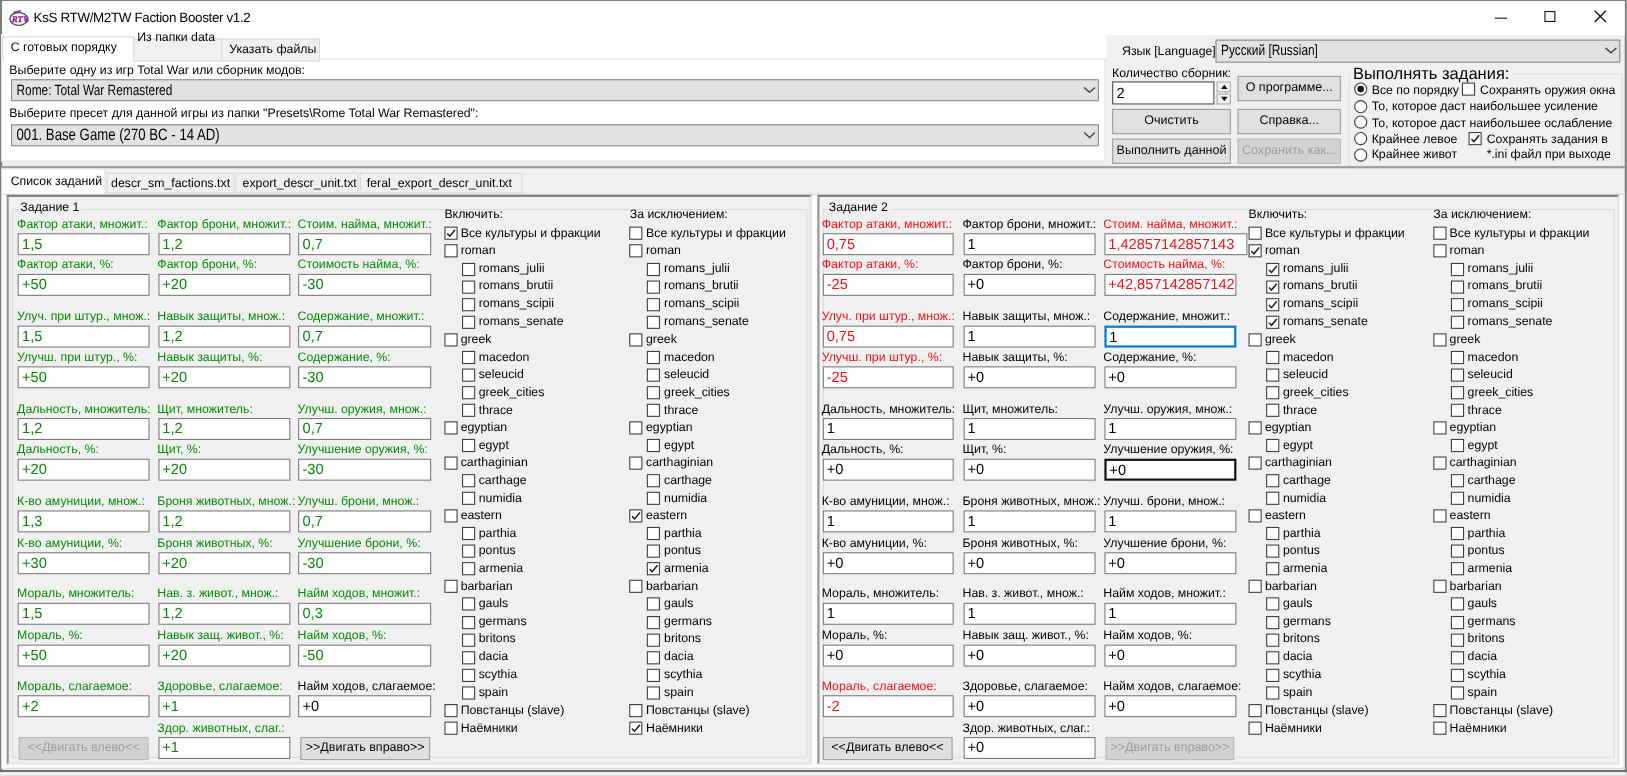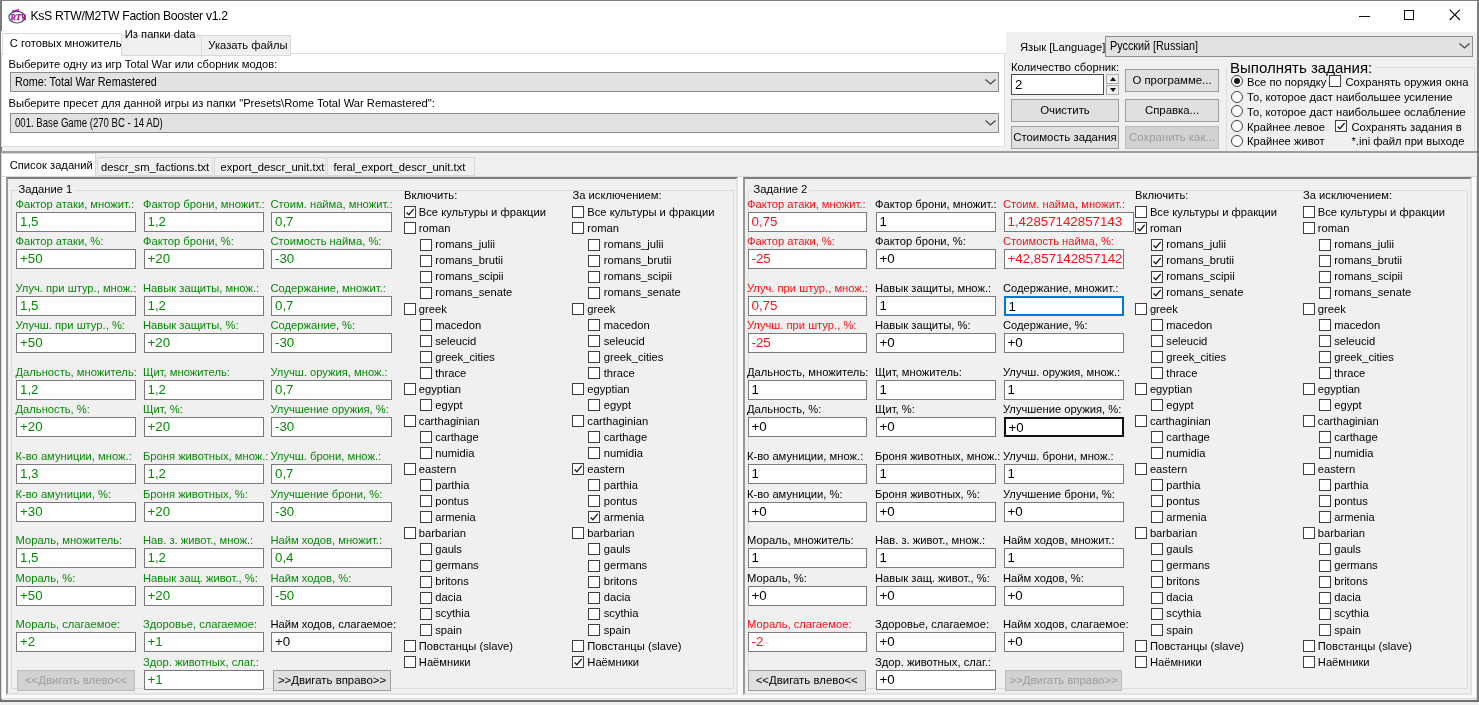--- a/index.html
+++ b/index.html
@@ -19,46 +19,46 @@
 <svg class="a" style="left:1449px;top:9px" width="12" height="12">
     <path d="M0.7 0.7 L11 11 M11 0.7 L0.7 11" stroke="#111" stroke-width="1.2"></path>
   </svg>
 <div class="a" style="left:1px;top:52.5px;width:1004px;height:94px;background:#fff;border:1px solid #dcdcdc;box-sizing:border-box"></div>
 <div class="a" style="left:1px;top:31px;width:1005px;height:22px;background:#fff"></div>
 <div class="a" style="left:120.5px;top:35px;width:79px;height:18.5px;background:#f0f0f0;border:1px solid #d9d9d9"></div>
 <div class="a" style="left:201px;top:35px;width:88px;height:18.5px;background:#f0f0f0;border:1px solid #d9d9d9"></div>
 <div class="a" style="left:124.8px;top:28px;font-size:11.2px;color:#000;white-space:nowrap;line-height:13.2px">Из папки data</div>
 <div class="a" style="left:208.3px;top:38.5px;font-size:11.2px;color:#000;white-space:nowrap;line-height:13.2px">Указать файлы</div>
 <div class="a" style="left:2px;top:32.5px;width:118px;height:21px;background:#fff;border:1px solid #d9d9d9;border-bottom:none"></div>
-<div class="a" style="left:9.7px;top:37px;font-size:11.2px;color:#000;white-space:nowrap;line-height:13.2px">С готовых множитель</div>
+<div class="a" style="left:9.7px;top:37px;font-size:11.2px;color:#000;white-space:nowrap;line-height:13.2px">С готовых порядку</div>
 <div class="a" style="left:8.5px;top:57.5px;font-size:11.2px;color:#000;white-space:nowrap;line-height:13.2px">Выберите одну из игр Total War или сборник модов:</div>
 <div class="a" style="left:10px;top:71.5px;width:989px;height:20px;background:#e2e2e2;border:1px solid #8b8b8b;box-sizing:border-box;font-size:13.5px;line-height:18px;padding-left:4px"><span style="display:inline-block;transform:scaleX(0.8);transform-origin:0 50%;white-space:nowrap">Rome: Total War Remastered</span></div>
 <svg class="a" style="left:985px;top:78.5px" width="11" height="7">
     <path d="M0.5 0.5 L5.5 5 L10.5 0.5" stroke="#484848" stroke-width="1.3" fill="none"></path>
   </svg>
 <div class="a" style="left:8.5px;top:97px;font-size:11.2px;color:#000;white-space:nowrap;line-height:13.2px">Выберите пресет для данной игры из папки "Presets\Rome Total War Remastered":</div>
-<div class="a" style="left:10px;top:112.5px;width:989px;height:20px;background:#e2e2e2;border:1px solid #8b8b8b;box-sizing:border-box;font-size:12px;line-height:18px;padding-left:4px"><span style="display:inline-block;transform:scaleX(0.8);transform-origin:0 50%;white-space:nowrap">001. Base Game (270 BC - 14 AD)</span></div>
+<div class="a" style="left:10px;top:112.5px;width:989px;height:20px;background:#e2e2e2;border:1px solid #8b8b8b;box-sizing:border-box;font-size:15px;line-height:18px;padding-left:4px"><span style="display:inline-block;transform:scaleX(0.8);transform-origin:0 50%;white-space:nowrap">001. Base Game (270 BC - 14 AD)</span></div>
 <svg class="a" style="left:985px;top:119.5px" width="11" height="7">
     <path d="M0.5 0.5 L5.5 5 L10.5 0.5" stroke="#484848" stroke-width="1.3" fill="none"></path>
   </svg>
 <div class="a" style="left:1020px;top:40.5px;font-size:11.2px;color:#000;white-space:nowrap;line-height:13.2px">Язык [Language]:</div>
 <div class="a" style="left:1105px;top:36px;width:368px;height:20.5px;background:#e2e2e2;border:1px solid #8b8b8b;box-sizing:border-box;font-size:13.5px;line-height:18.5px;padding-left:4px"><span style="display:inline-block;transform:scaleX(0.8);transform-origin:0 50%;white-space:nowrap">Русский [Russian]</span></div>
 <svg class="a" style="left:1459px;top:43.25px" width="11" height="7">
     <path d="M0.5 0.5 L5.5 5 L10.5 0.5" stroke="#484848" stroke-width="1.3" fill="none"></path>
   </svg>
 <div class="a" style="left:1011px;top:60.5px;font-size:11.2px;color:#000;white-space:nowrap;line-height:13.2px">Количество сборник:</div>
 <div class="a" style="left:1011px;top:73.7px;width:93px;height:21px;background:#fff;border:1px solid #4a4a4a;box-sizing:border-box;font-size:13.3px;line-height:19px;padding-left:3px;overflow:hidden"><span style="color:#000">2</span></div>
 <div class="a" style="left:1105.5px;top:74px;width:13px;height:10px;background:#f0f0f0;border:1px solid #acacac;box-sizing:border-box"></div>
 <div class="a" style="left:1105.5px;top:84.7px;width:13px;height:10px;background:#f0f0f0;border:1px solid #acacac;box-sizing:border-box"></div>
 <div class="a" style="left:1109.5px;top:77px;width:0;height:0;border-left:3px solid transparent;border-right:3px solid transparent;border-bottom:4px solid #111"></div>
 <div class="a" style="left:1109.5px;top:88px;width:0;height:0;border-left:3px solid transparent;border-right:3px solid transparent;border-top:4px solid #111"></div>
 <div class="a" style="left:1125px;top:69px;width:94px;height:22.5px;background:#e0e0e0;border:1px solid #9d9d9d;color:#000;box-sizing:border-box;font-size:11.4px;line-height:20.5px;text-align:center;white-space:nowrap;overflow:hidden">О программе...</div>
 <div class="a" style="left:1011px;top:99px;width:108px;height:22.5px;background:#e0e0e0;border:1px solid #9d9d9d;color:#000;box-sizing:border-box;font-size:11.4px;line-height:20.5px;text-align:center;white-space:nowrap;overflow:hidden">Очистить</div>
 <div class="a" style="left:1125px;top:99px;width:94px;height:22.5px;background:#e0e0e0;border:1px solid #9d9d9d;color:#000;box-sizing:border-box;font-size:11.4px;line-height:20.5px;text-align:center;white-space:nowrap;overflow:hidden">Справка...</div>
-<div class="a" style="left:1011px;top:126px;width:108px;height:22.5px;background:#e0e0e0;border:1px solid #9d9d9d;color:#000;box-sizing:border-box;font-size:11.4px;line-height:20.5px;text-align:center;white-space:nowrap;overflow:hidden">Стоимость задания</div>
+<div class="a" style="left:1011px;top:126px;width:108px;height:22.5px;background:#e0e0e0;border:1px solid #9d9d9d;color:#000;box-sizing:border-box;font-size:11.4px;line-height:20.5px;text-align:center;white-space:nowrap;overflow:hidden">Выполнить данной</div>
 <div class="a" style="left:1125px;top:126px;width:94px;height:22.5px;background:#d2d2d2;border:1px solid #bcbcbc;color:#9d9d9d;box-sizing:border-box;font-size:11.4px;line-height:20.5px;text-align:center;white-space:nowrap;overflow:hidden">Сохранить как...</div>
 <div class="a" style="left:1225.5px;top:66.5px;width:247px;height:84px;border:1px solid #dcdcdc"></div>
 <div class="a" style="left:1227px;top:60.5px;font-size:15px;color:#000;white-space:nowrap;line-height:13.2px;background:#f0f0f0;padding:0 3px">Выполнять задания:</div>
 <div class="a" style="left:1231px;top:75px;width:12px;height:12px;border:1px solid #404040;border-radius:50%;background:#fff;box-sizing:border-box">
     <div style="position:absolute;left:2px;top:2px;width:6px;height:6px;border-radius:50%;background:#1b1b1b"></div>
   </div>
 <div class="a" style="left:1247px;top:75.5px;font-size:11.2px;color:#000;white-space:nowrap;line-height:13.2px">Все по порядку</div>
 <div class="a" style="left:1231px;top:90.5px;width:12px;height:12px;border:1px solid #404040;border-radius:50%;background:#fff;box-sizing:border-box"></div>
 <div class="a" style="left:1247px;top:91px;font-size:11.2px;color:#000;white-space:nowrap;line-height:13.2px">То, которое даст наибольшее усиление</div>
 <div class="a" style="left:1231px;top:105px;width:12px;height:12px;border:1px solid #404040;border-radius:50%;background:#fff;box-sizing:border-box"></div>
@@ -145,21 +145,21 @@
 <div class="a" style="left:271.0px;top:333px;width:120.5px;height:20px;background:#fff;border:1px solid #7a7a7a;box-sizing:border-box;font-size:13.3px;line-height:18px;padding-left:3px;overflow:hidden"><span style="color:#068a06">-30</span></div>
 <div class="a" style="left:270.5px;top:365.7px;font-size:11.2px;color:#068a06;white-space:nowrap;line-height:13.2px">Улучш. оружия, множ.:</div>
 <div class="a" style="left:271.0px;top:379.5px;width:120.5px;height:20px;background:#fff;border:1px solid #7a7a7a;box-sizing:border-box;font-size:13.3px;line-height:18px;padding-left:3px;overflow:hidden"><span style="color:#068a06">0,7</span></div>
 <div class="a" style="left:270.5px;top:403.2px;font-size:11.2px;color:#068a06;white-space:nowrap;line-height:13.2px">Улучшение оружия, %:</div>
 <div class="a" style="left:271.0px;top:417px;width:120.5px;height:20px;background:#fff;border:1px solid #7a7a7a;box-sizing:border-box;font-size:13.3px;line-height:18px;padding-left:3px;overflow:hidden"><span style="color:#068a06">-30</span></div>
 <div class="a" style="left:270.5px;top:449.7px;font-size:11.2px;color:#068a06;white-space:nowrap;line-height:13.2px">Улучш. брони, множ.:</div>
 <div class="a" style="left:271.0px;top:463.5px;width:120.5px;height:20px;background:#fff;border:1px solid #7a7a7a;box-sizing:border-box;font-size:13.3px;line-height:18px;padding-left:3px;overflow:hidden"><span style="color:#068a06">0,7</span></div>
 <div class="a" style="left:270.5px;top:487.7px;font-size:11.2px;color:#068a06;white-space:nowrap;line-height:13.2px">Улучшение брони, %:</div>
 <div class="a" style="left:271.0px;top:501.5px;width:120.5px;height:20px;background:#fff;border:1px solid #7a7a7a;box-sizing:border-box;font-size:13.3px;line-height:18px;padding-left:3px;overflow:hidden"><span style="color:#068a06">-30</span></div>
 <div class="a" style="left:270.5px;top:534.2px;font-size:11.2px;color:#068a06;white-space:nowrap;line-height:13.2px">Найм ходов, множит.:</div>
-<div class="a" style="left:271.0px;top:548px;width:120.5px;height:20px;background:#fff;border:1px solid #7a7a7a;box-sizing:border-box;font-size:13.3px;line-height:18px;padding-left:3px;overflow:hidden"><span style="color:#068a06">0,4</span></div>
+<div class="a" style="left:271.0px;top:548px;width:120.5px;height:20px;background:#fff;border:1px solid #7a7a7a;box-sizing:border-box;font-size:13.3px;line-height:18px;padding-left:3px;overflow:hidden"><span style="color:#068a06">0,3</span></div>
 <div class="a" style="left:270.5px;top:572.2px;font-size:11.2px;color:#068a06;white-space:nowrap;line-height:13.2px">Найм ходов, %:</div>
 <div class="a" style="left:271.0px;top:586px;width:120.5px;height:20px;background:#fff;border:1px solid #7a7a7a;box-sizing:border-box;font-size:13.3px;line-height:18px;padding-left:3px;overflow:hidden"><span style="color:#068a06">-50</span></div>
 <div class="a" style="left:270.5px;top:618.2px;font-size:11.2px;color:#000;white-space:nowrap;line-height:13.2px">Найм ходов, слагаемое:</div>
 <div class="a" style="left:271.0px;top:632px;width:120.5px;height:20px;background:#fff;border:1px solid #7a7a7a;box-sizing:border-box;font-size:13.3px;line-height:18px;padding-left:3px;overflow:hidden"><span style="color:#000">+0</span></div>
 <div class="a" style="left:17px;top:669.5px;width:118px;height:21px;background:#d2d2d2;border:1px solid #bcbcbc;color:#9d9d9d;box-sizing:border-box;font-size:11.4px;line-height:19px;text-align:center;white-space:nowrap;overflow:hidden">&lt;&lt;Двигать влево&lt;&lt;</div>
 <div class="a" style="left:273px;top:669.5px;width:118px;height:21px;background:#e0e0e0;border:1px solid #9d9d9d;color:#000;box-sizing:border-box;font-size:11.4px;line-height:19px;text-align:center;white-space:nowrap;overflow:hidden">&gt;&gt;Двигать вправо&gt;&gt;</div>
 <div class="a" style="left:404.0px;top:188.8px;font-size:11.2px;color:#000;white-space:nowrap;line-height:13.2px">Включить:</div>
 <div class="a" style="left:572.5px;top:188.8px;font-size:11.2px;color:#000;white-space:nowrap;line-height:13.2px">За исключением:</div>
 <div class="a cbx" style="left:403.5px;top:206.4px;width:12px;height:12px">
     <svg width="10" height="10" style="position:absolute;left:0;top:0">

